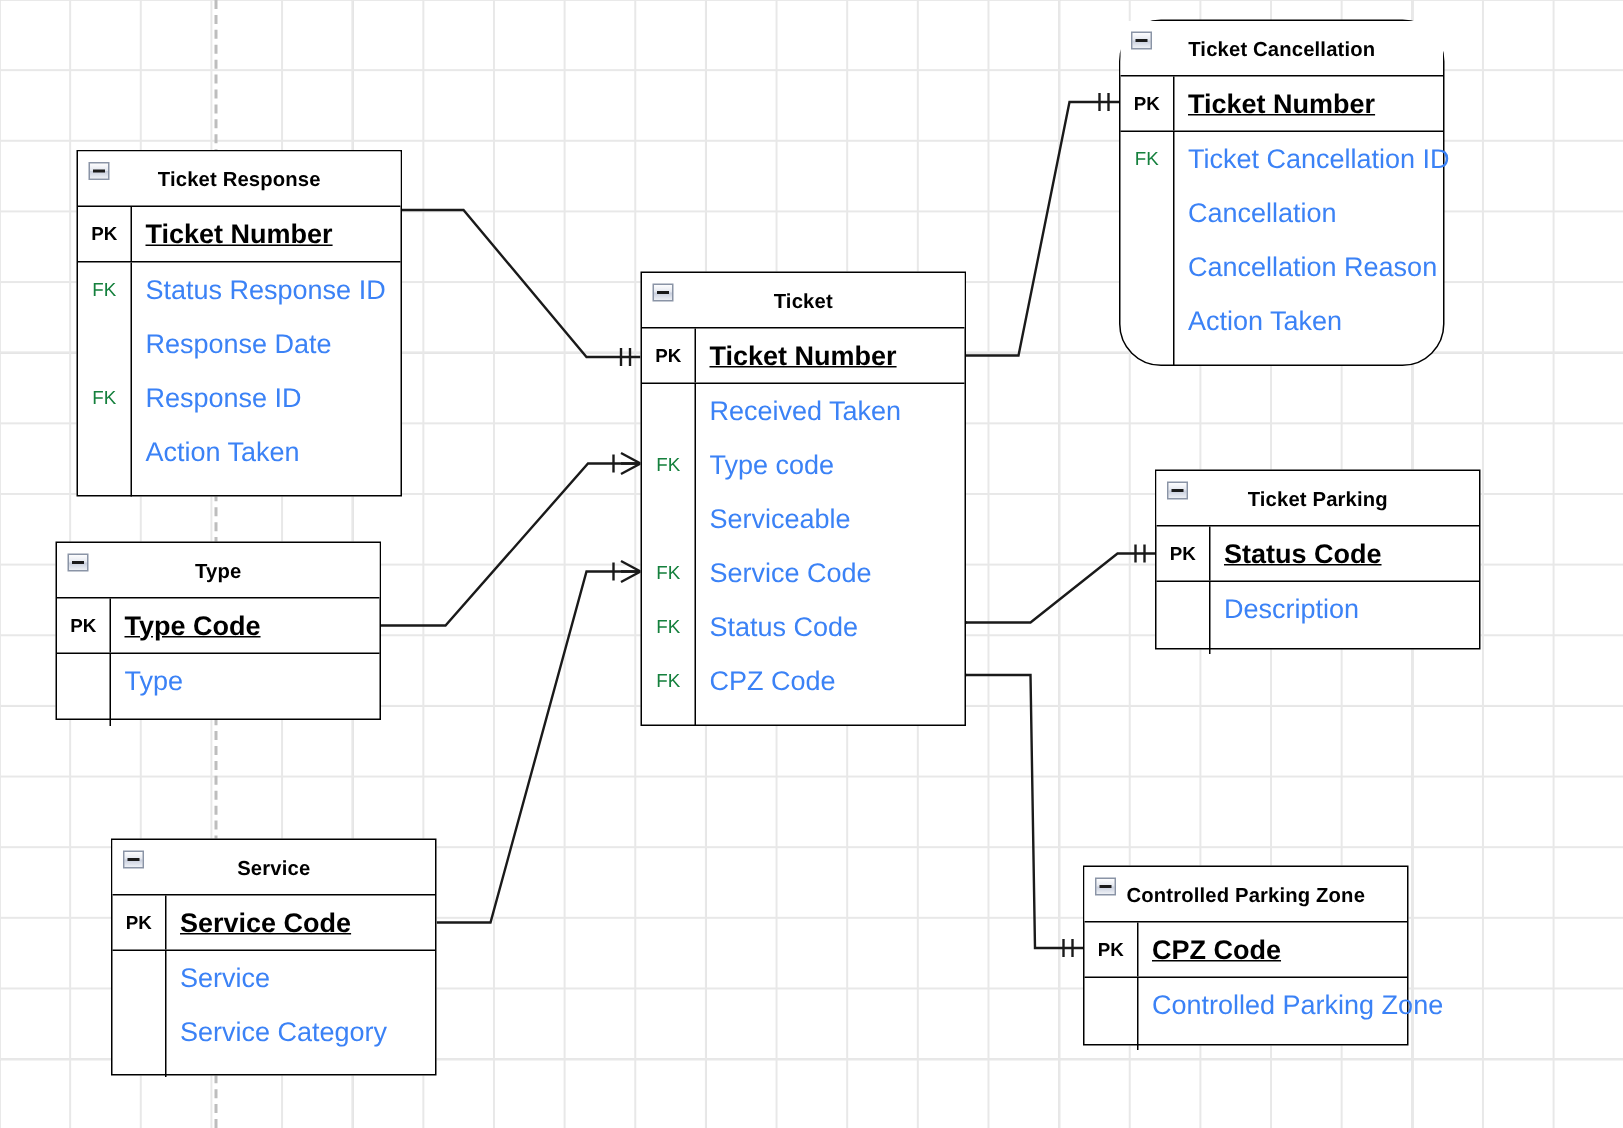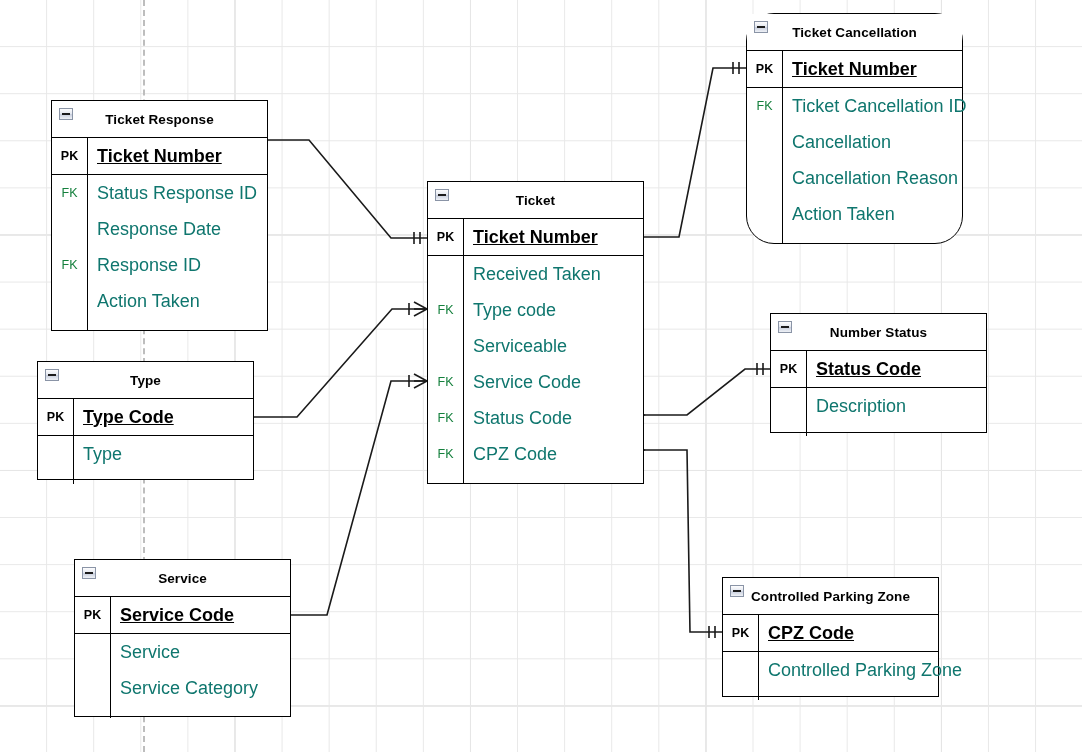--- a/index.html
+++ b/index.html
@@ -124,21 +124,21 @@
     color: #000000;
     text-decoration: underline;
   }
   .body-section {
     position: relative;
   }
   .body-section .key-col {
     color: #15803d;
   }
   .body-section .name-col {
-    color: #0f766e;
+    color: #3b82f6;
   }
   .pk-divider {
     position: absolute;
     left: 35px;
     top: 0;
     bottom: 0;
     width: 0;
     border-left: 1.6px solid #000000;
   }
   .body-divider {
@@ -358,21 +358,21 @@
             <div class="key-col"></div>
             <div class="name-col">Service Category</div>
           </div>
         </div>
       </div>
       <div class="entity" style="left: 770px; top: 313px; width: 217px; height: 120px;">
         <div class="ent-header">
           <span class="collapse-icon">
             <i></i>
           </span>
-          <div class="ent-title">Number Status</div>
+          <div class="ent-title">Ticket Parking</div>
         </div>
         <div class="pk-section" style="position: relative;">
           <div class="pk-divider"></div>
           <div class="attr-row">
             <div class="key-col">PK</div>
             <div class="name-col">Status Code</div>
           </div>
         </div>
         <div class="body-section">
           <div class="body-divider" style="height: 48px;"></div>

